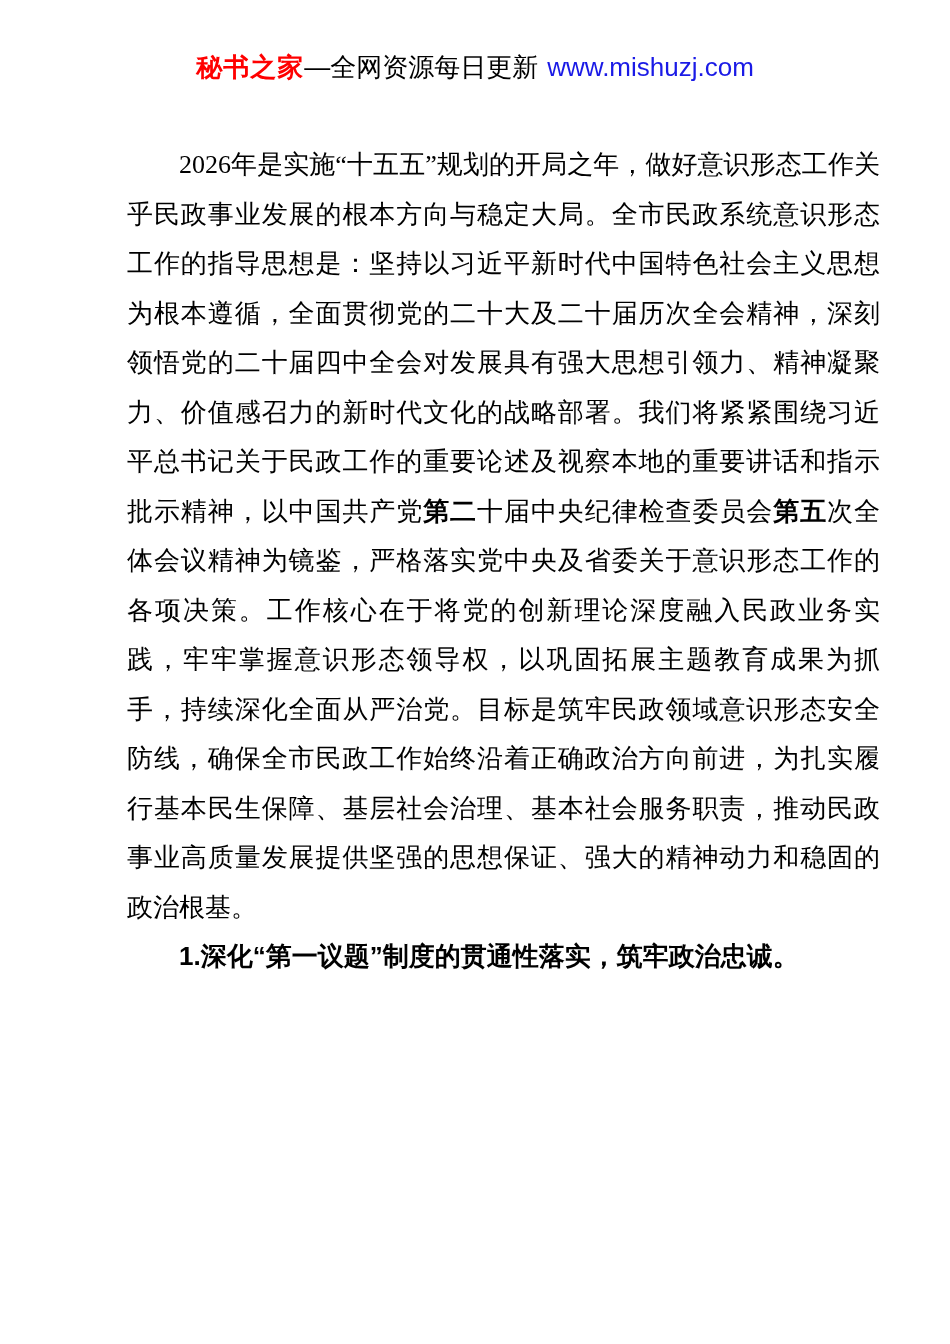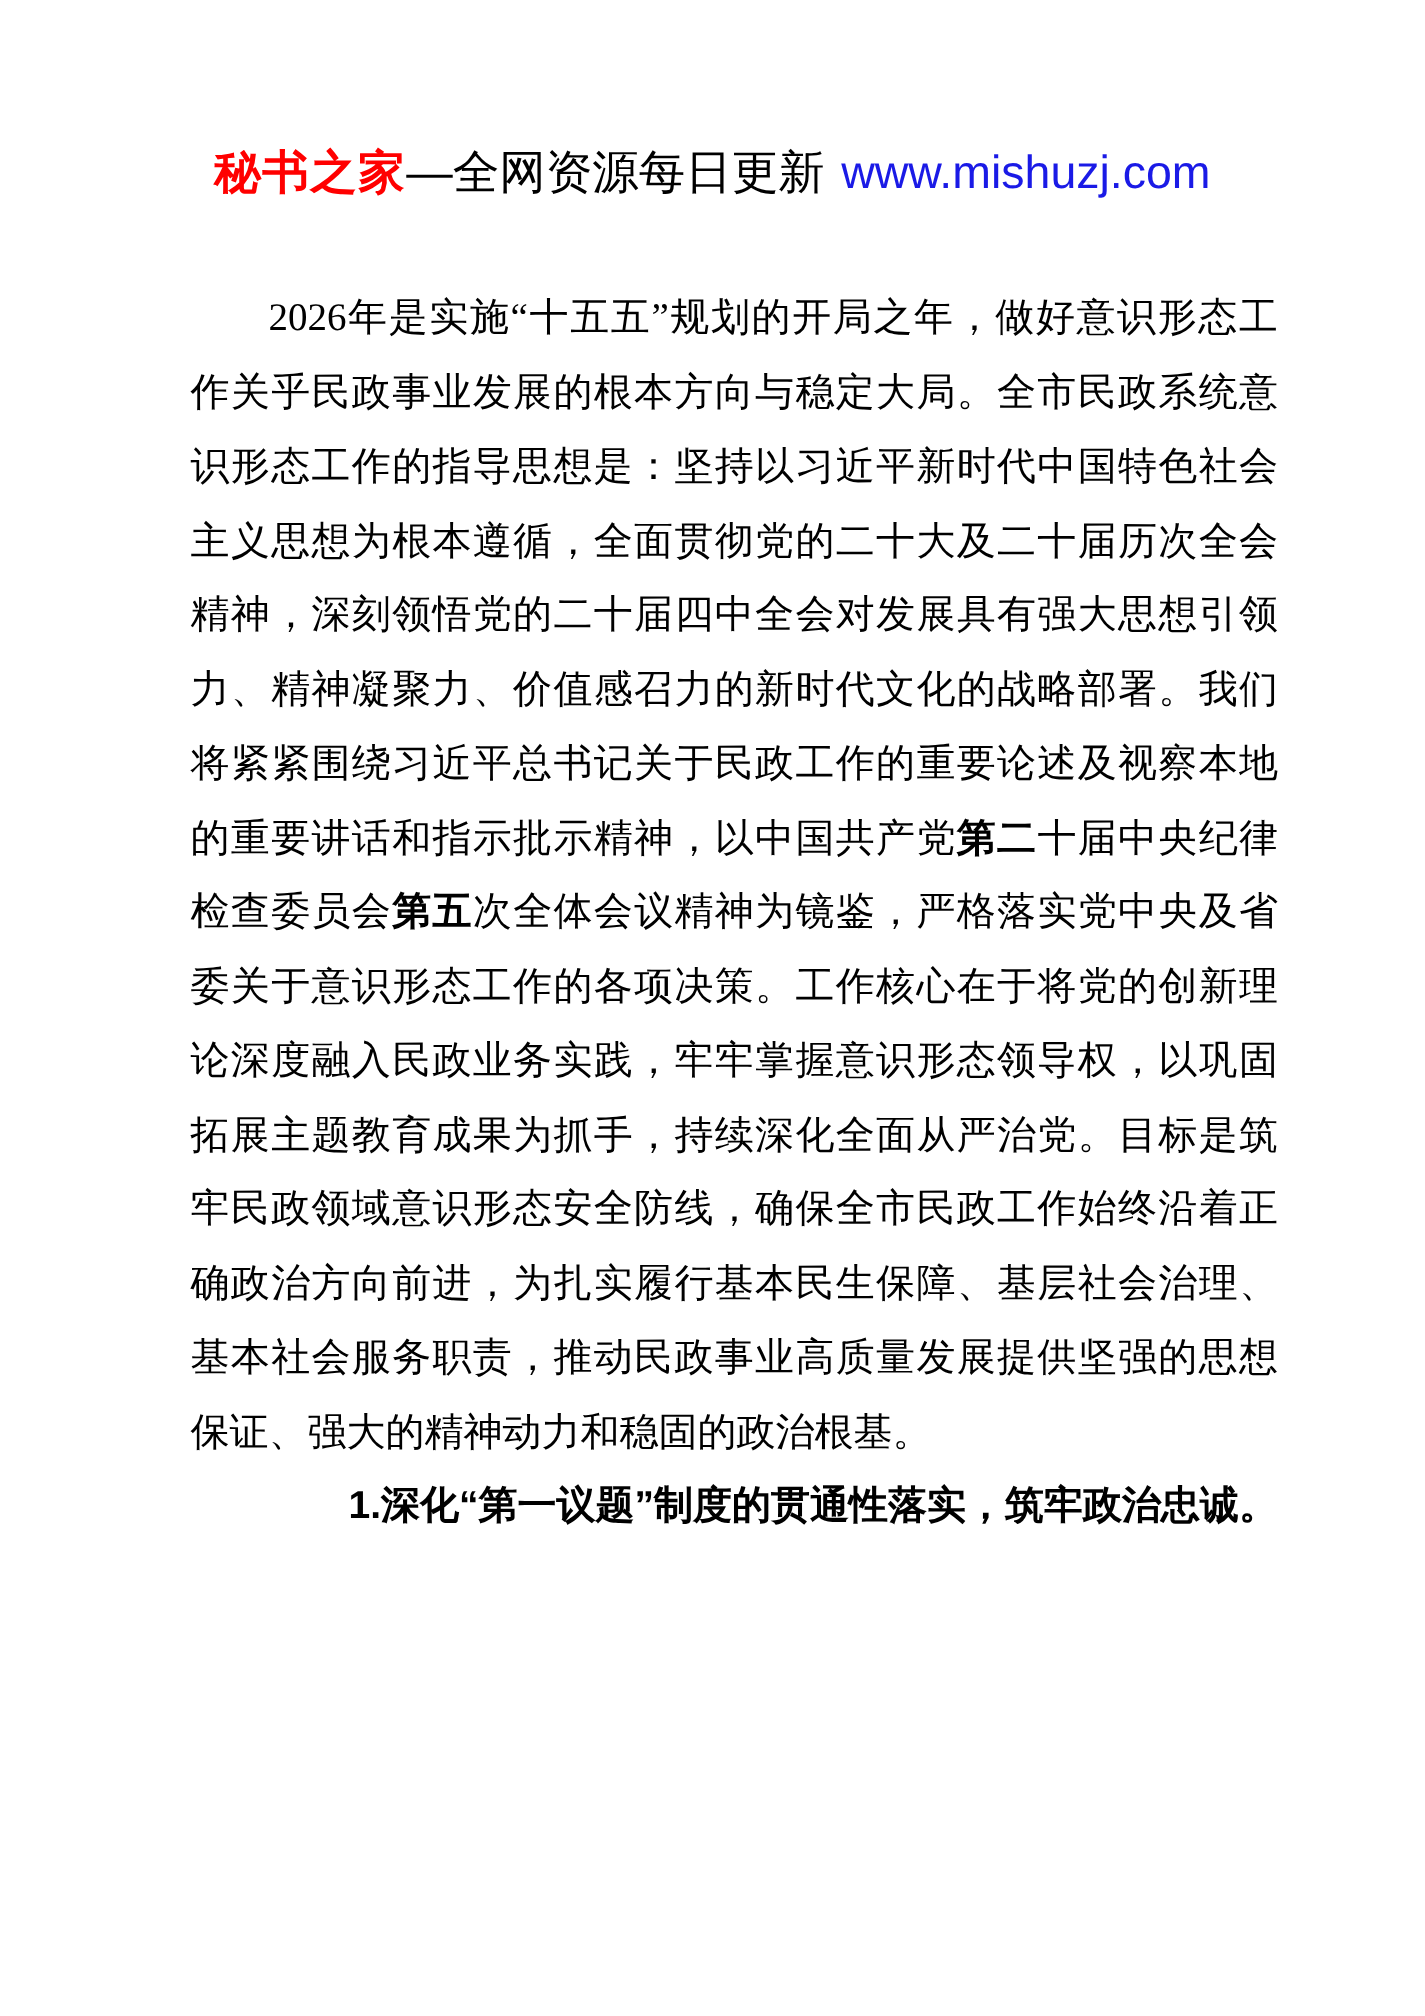--- a/index.html
+++ b/index.html
@@ -7,23 +7,23 @@
     position: relative;
     width: 950px;
     height: 1344px;
     background: #ffffff;
     overflow: hidden;
     color: #000000;
     font-family: "Liberation Serif", serif;
   }
   
   .site-header {
-    padding-top: 100px;
+    padding-top: 52px;
     text-align: center;
-    font-size: 31px;
+    font-size: 26px;
     line-height: 30px;
     white-space: nowrap;
   }
   .site-brand {
     color: #ff0000;
     font-weight: bold;
     font-family: "Liberation Serif", serif;
     letter-spacing: 1px;
   }
   .site-separator {
@@ -45,41 +45,41 @@
     margin: 70px 0 0 0;
     text-align: center;
     font-size: 38px;
     line-height: 40px;
     font-weight: bold;
     font-family: "Liberation Serif", serif;
     letter-spacing: 1px;
   }
   
   .doc-content {
-    margin: 57px 98px 0 127px;
+    margin: 57px 70px 0 127px;
     font-size: 26px;
     line-height: 49.5px;
     text-align: justify;
   }
   .doc-content p {
     margin: 0;
     text-indent: 52px;
   }
   .intro-paragraph b {
     font-weight: bold;
   }
   .section-heading {
     font-family: "Liberation Sans", sans-serif;
     font-weight: bold;
     text-align: left;
   }
   .section-item {
     font-family: "Liberation Sans", sans-serif;
     font-weight: bold;
-    text-align: right;
+    text-align: left;
   }
 </style>
 </head>
 <body>
 
 <div class="page">
 
   <div class="site-header">
     <span class="site-brand">秘书之家</span><span class="site-separator">—</span><span class="site-tagline">全网资源每日更新</span><span class="site-url">www.mishuzj.com</span>
   </div>

